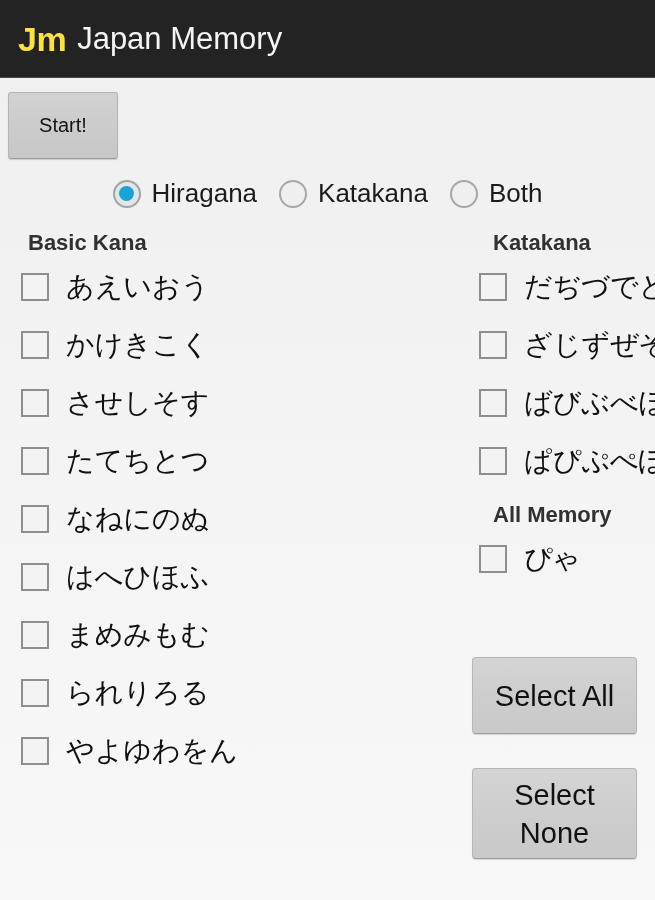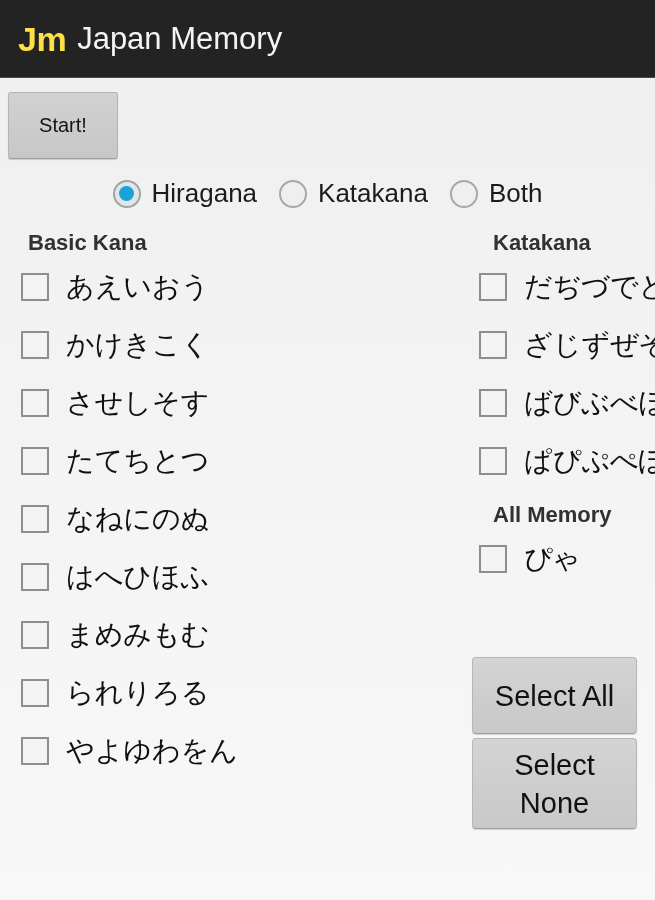--- a/index.html
+++ b/index.html
@@ -186,21 +186,21 @@
     cursor: pointer;
     box-sizing: border-box;
     padding: 4px;
     line-height: 38px;
   }
   #select-all-btn {
     top: 657px;
     height: 77px;
   }
   #select-none-btn {
-    top: 738px;
+    top: 768px;
     height: 91px;
     display: flex;
     flex-direction: column;
     align-items: center;
     justify-content: center;
   }
   #select-none-btn .line { display: block; }
 </style>
 </head>
 <body>

